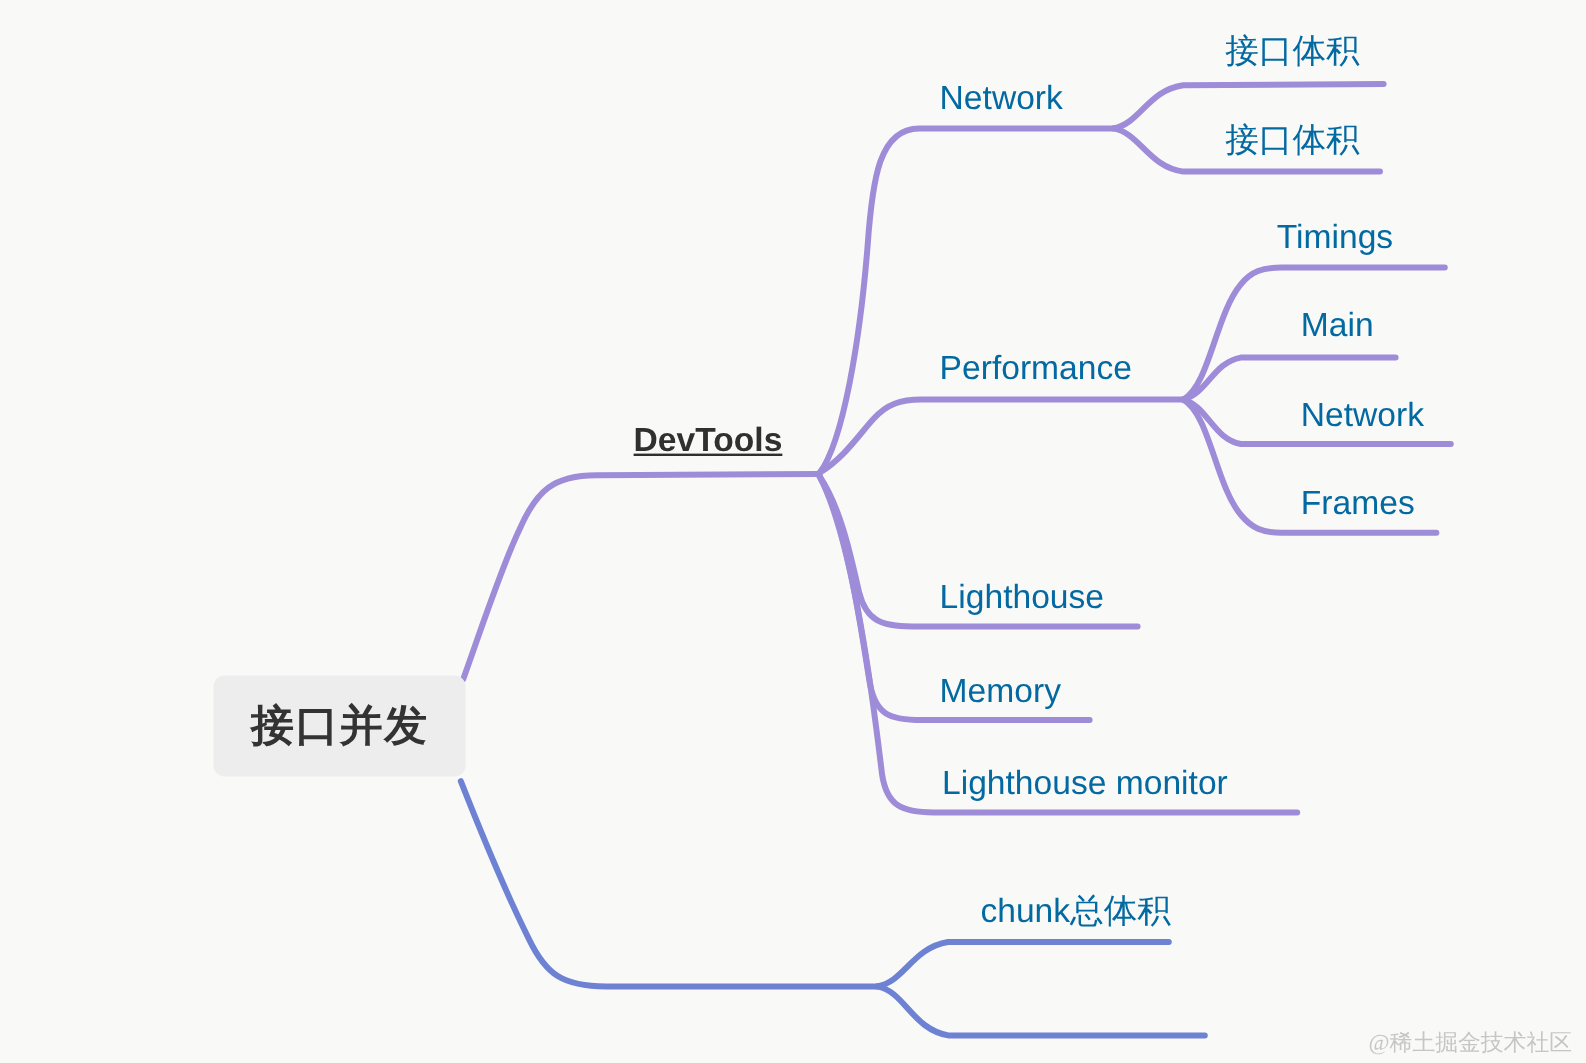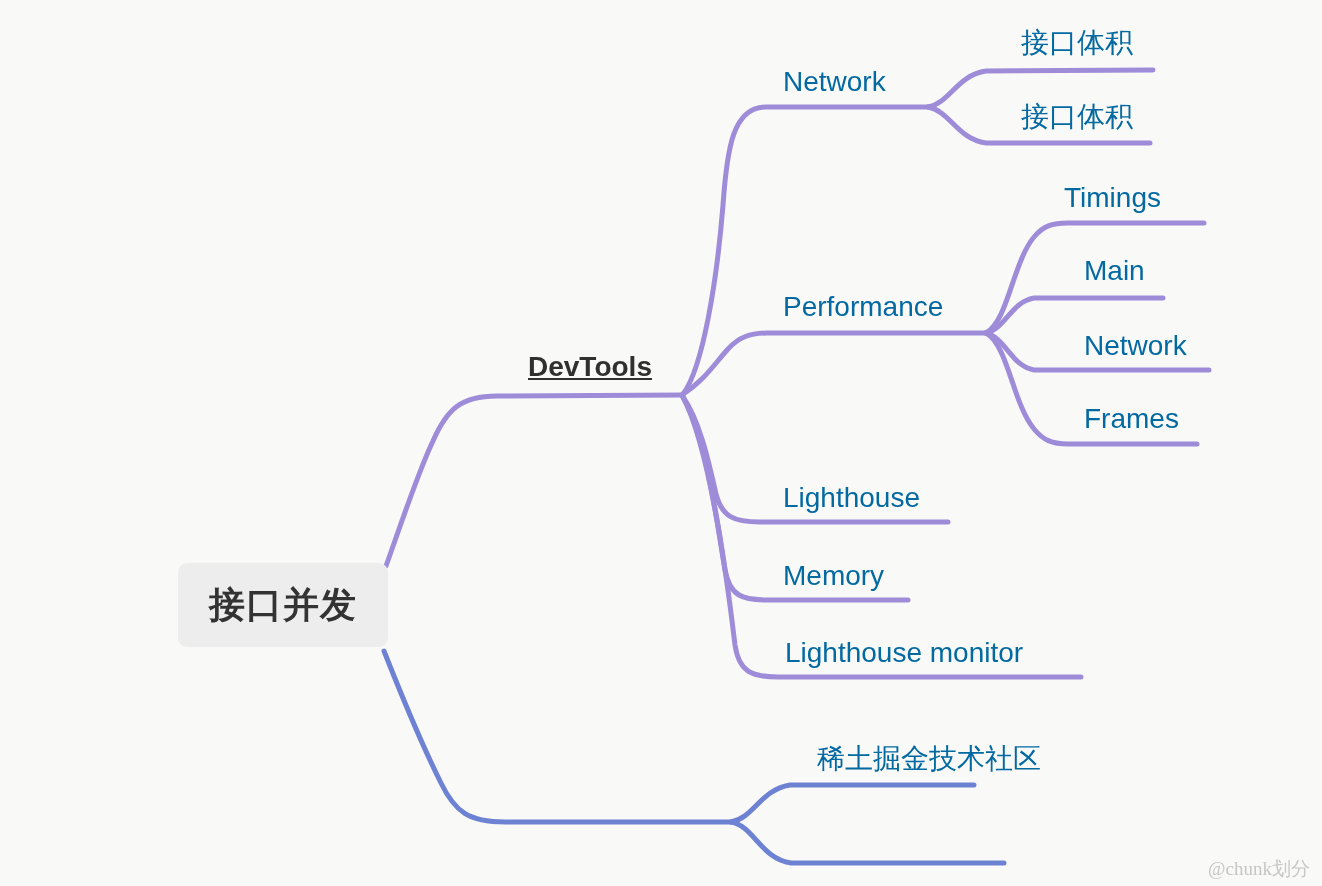--- a/index.html
+++ b/index.html
@@ -109,17 +109,17 @@
   <div class="node-label" style="left:785px; top:637px;">Lighthouse monitor</div>
 
   <div class="node-label" style="left:1021px; top:27px;">接口体积</div>
   <div class="node-label" style="left:1021px; top:101px;">接口体积</div>
 
   <div class="node-label" style="left:1036px; top:182px;margin-left:28px;">Timings</div>
   <div class="node-label" style="left:1084px; top:255px;">Main</div>
   <div class="node-label" style="left:1084px; top:330px;">Network</div>
   <div class="node-label" style="left:1084px; top:403px;">Frames</div>
 
-  <div class="node-label" style="left:817px; top:743px;">稀土掘金技术社区</div>
+  <div class="node-label" style="left:817px; top:743px;">chunk总体积</div>
 
-  <div class="watermark">@chunk划分</div>
+  <div class="watermark">@稀土掘金技术社区</div>
 
 </div>
 
 </body></html>

